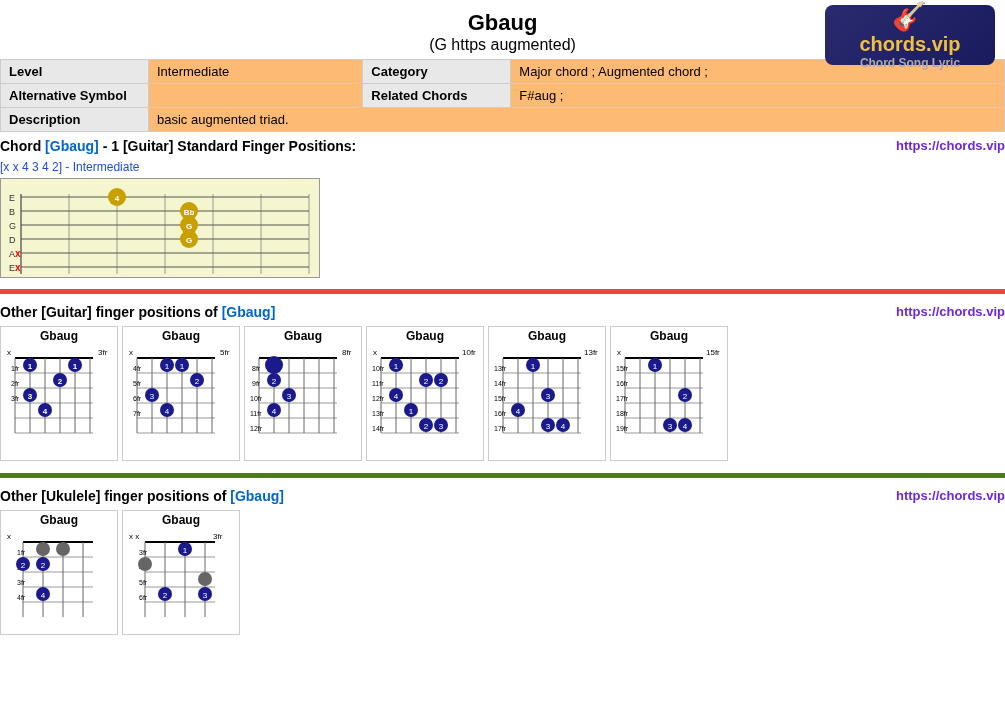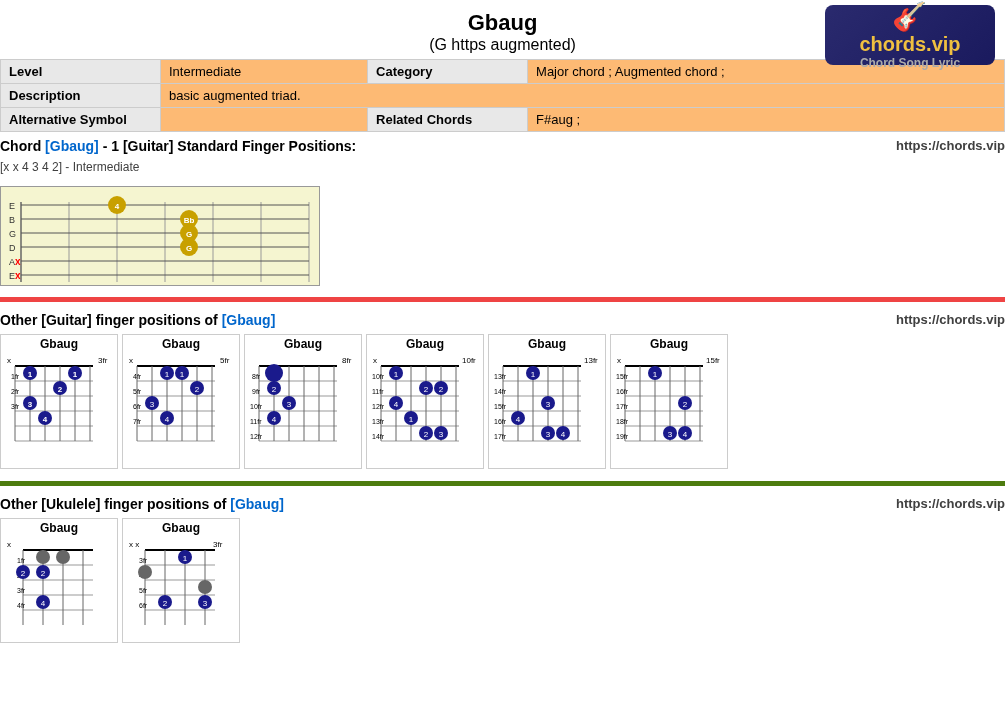--- a/index.html
+++ b/index.html
@@ -61,50 +61,50 @@
       border-collapse: collapse;
     }
     .info-table td {
       padding: 4px 8px;
       border: 1px solid #ccc;
       vertical-align: top;
     }
     .info-table td:first-child, .info-table td:nth-child(3) {
       background: #e8e8e8;
       font-weight: bold;
-      width: 160px;
+      width: 148px;
     }
     .info-table td:nth-child(2), .info-table td:nth-child(4) {
       background: #fdba74;
     }
 
     
     .section-header {
       padding: 6px 0 2px 0;
       font-size: 14px;
       font-weight: bold;
     }
     .chord-name-blue {
       color: #0066cc;
     }
     .section-url {
       float: right;
-      color: #404040;
+      color: #6d28d9;
       font-size: 13px;
     }
     .clearfix::after { content: ''; display: table; clear: both; }
 
     
     .main-diagram-area {
       padding: 4px 0;
     }
     .main-diagram-label {
       font-size: 12px;
-      color: #404040;
-      margin-bottom: 12px;
+      color: #1d4ed8;
+      margin-bottom: 4px;
     }
 
     
     .other-positions {
       border-top: 5px solid #ef4444;
       padding: 4px 0;
     }
 
     .diagrams-row {
       display: flex;
@@ -162,28 +162,28 @@
 
 <table class="info-table">
   <tbody>
       <tr>
     <td>Level</td>
     <td>Intermediate</td>
     <td>Category</td>
     <td>Major chord ; Augmented chord ;</td>
   </tr>
   <tr>
-    <td>Description</td>
-    <td colspan="3">basic augmented triad.</td>
-  </tr>
-  <tr>
     <td>Alternative Symbol</td>
     <td></td>
     <td>Related Chords</td>
     <td>F#aug ;</td>
+  </tr>
+  <tr>
+    <td>Description</td>
+    <td colspan="3">basic augmented triad.</td>
   </tr>
 </tbody>
   </table>
 
 <div class="section-header clearfix" style="margin-top:0;">
   <span>Chord</span>
   <span class="chord-name-blue">[Gbaug]</span>
   <span>- 1 [Guitar] Standard Finger Positions:</span>
   <span class="section-url">https://chords.vip</span>
 </div>

